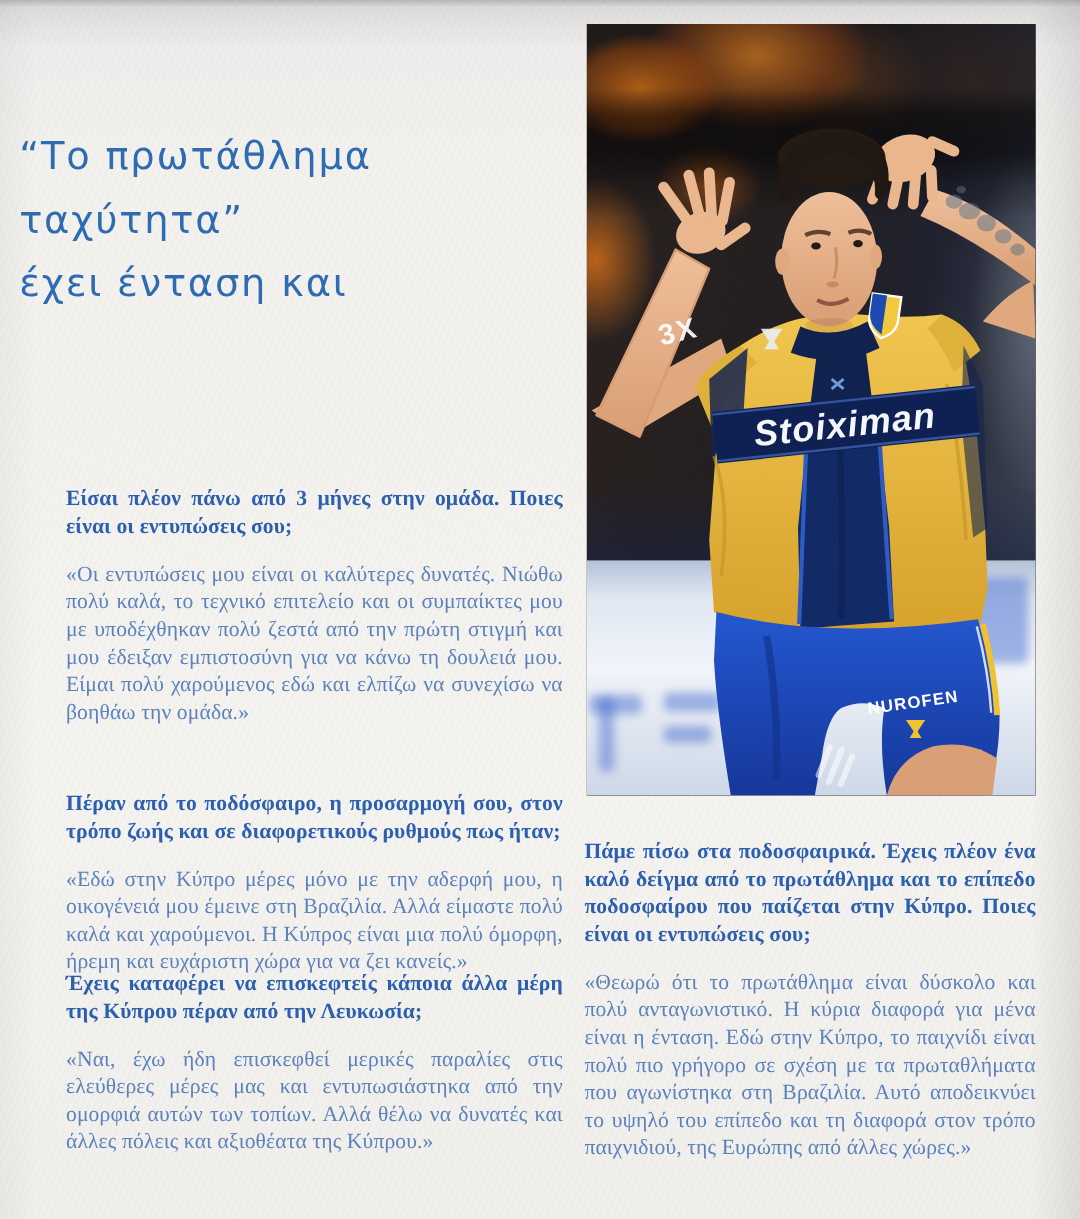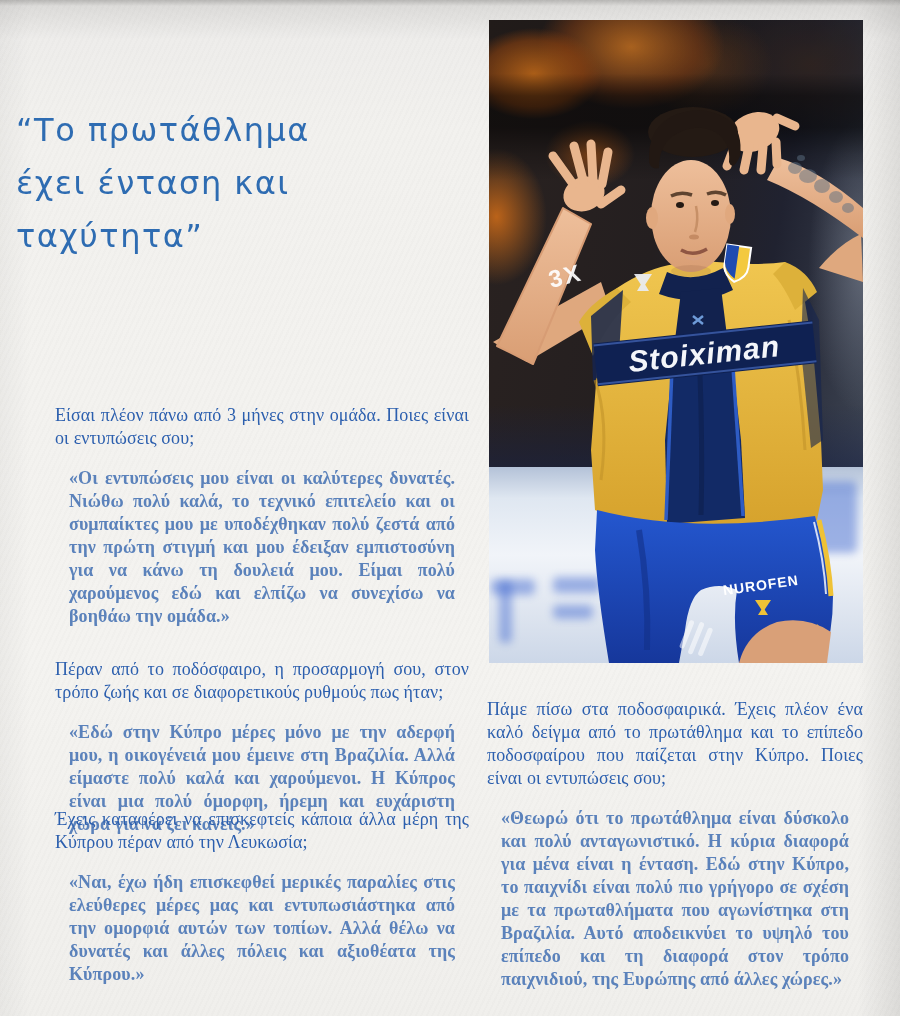--- a/index.html
+++ b/index.html
@@ -25,25 +25,25 @@
     font-size:32px;line-height:53px;letter-spacing:1.5px;
     color:#2e6cb2;
   }
   .headline span{display:block;}
   
   .qa{position:absolute;}
   .qa-l{left:55px;width:414px;}
   .qa-r{left:487px;width:376px;}
   .qa1{top:404px;} .qa2{top:658px;} .qa3{top:808px;} .qa4{top:698px;}
   .question{
-    margin:0 0 17px 0;font-weight:400;font-size:18px;line-height:23px;
+    margin:0 0 17px 0;font-weight:700;font-size:18px;line-height:23px;
     color:#2c5fae;text-align:justify;letter-spacing:.1px;
   }
   .answer{
-    margin:14px;font-weight:700;font-size:18px;line-height:23px;
+    margin:0;font-weight:400;font-size:18px;line-height:23px;
     color:#5b82bb;text-align:justify;letter-spacing:.1px;
   }
   
   .photo{position:absolute;left:489px;top:20px;width:374px;height:643px;overflow:hidden;background:#221d1e;}
   .ph-stadium{
     position:absolute;left:0;top:0;width:374px;height:447px;
     background:
       linear-gradient(180deg, rgba(0,0,0,0) 86%, rgba(25,35,70,.55) 100%),
       linear-gradient(180deg, rgba(0,0,0,.22) 12%, rgba(0,0,0,.55) 17% 24%, rgba(0,0,0,.22) 30%, rgba(0,0,0,0) 36%),
       radial-gradient(90px 60px at 12% 12%, rgba(223,122,30,.97), rgba(180,85,20,.6) 55%, rgba(0,0,0,0) 76%),
@@ -69,22 +69,22 @@
   .ph-player{position:absolute;left:0;top:0;}
   .ph-player text{font-family:"Liberation Sans",sans-serif;}
 </style>
 </head>
 <body>
 
 <div class="page"></div>
 
 <h1 class="headline">
   <span>“Το πρωτάθλημα</span>
+  <span>ταχύτητα”</span>
   <span>έχει ένταση και</span>
-  <span>ταχύτητα”</span>
 </h1>
 
 <figure class="photo" style="margin:0;">
   <div class="ph-stadium"></div>
   <div class="ph-board">
     <div class="bl bl1"></div>
     <div class="bl bl2"></div>
     <div class="bl bl3"></div>
     <div class="bl bl4"></div>
     <div class="bl bl5"></div>

